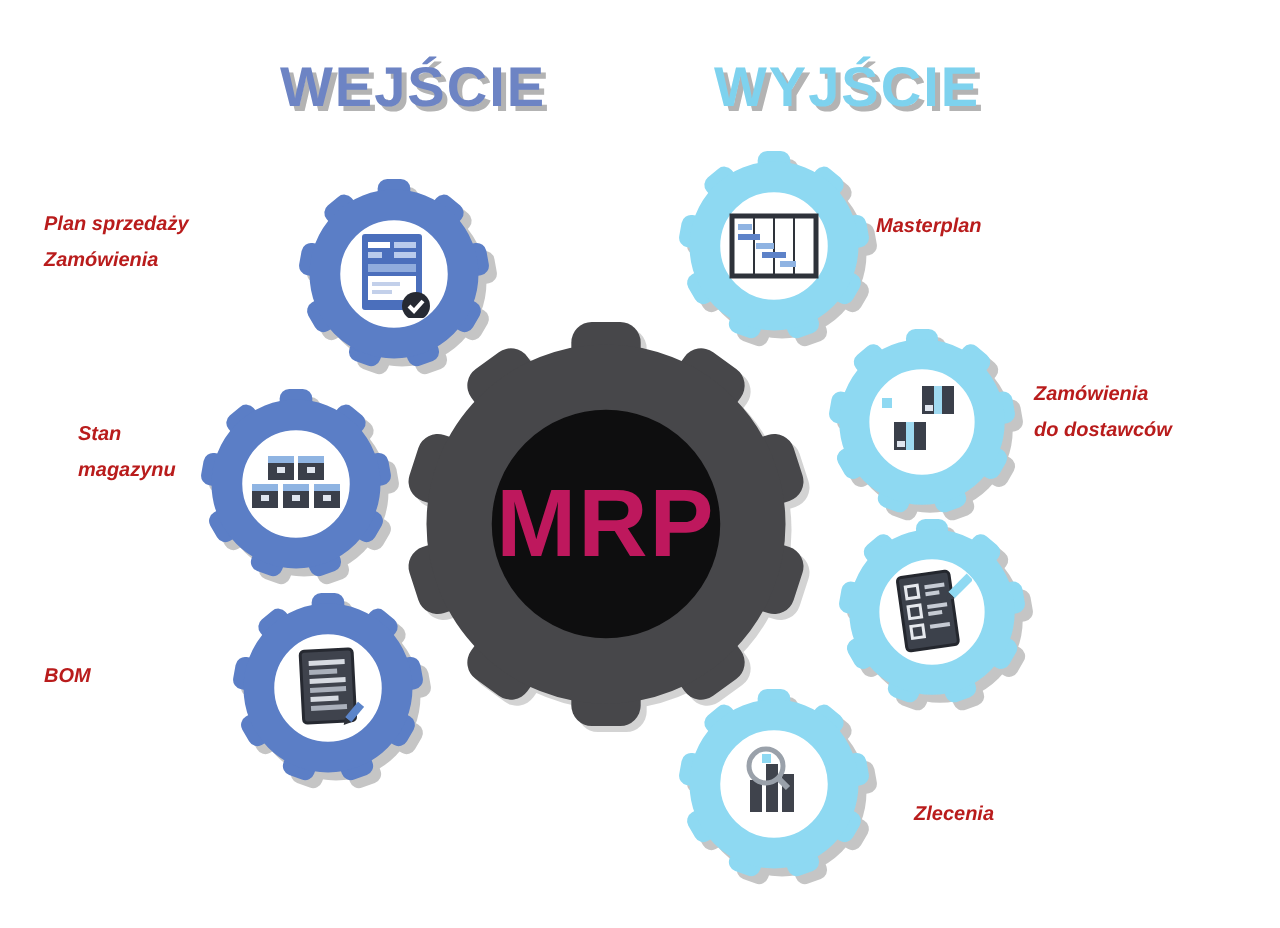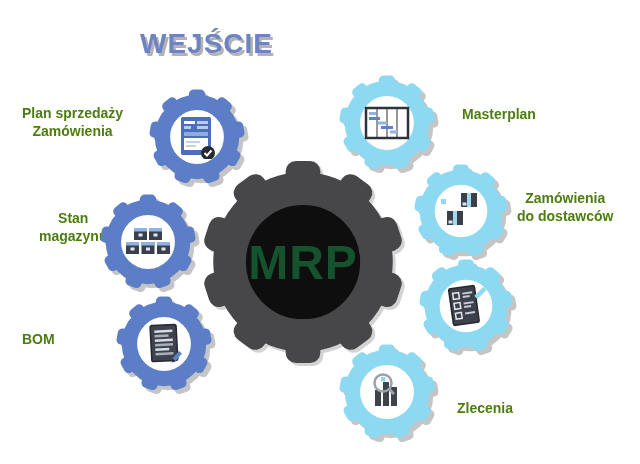--- a/index.html
+++ b/index.html
@@ -1,51 +1,52 @@
 <!DOCTYPE html>
 <html><head>
 <meta charset="utf-8">
 <style>
   html,body{margin:0;padding:0;background:#fff;}
   .canvas{position:relative;width:640px;height:464px;background:#fff;overflow:hidden;
-          font-family:"Liberation Sans",sans-serif;text-align:center;}
+          font-family:"Liberation Sans",sans-serif;}
   .header{position:absolute;font-size:28px;font-weight:bold;letter-spacing:1px;
           text-shadow:2.5px 2.5px 0 #b3b3b3;white-space:nowrap;}
   .header-input{left:140px;top:28px;color:#6d84c4;}
   .header-output{left:357px;top:28px;color:#7ed2ee;}
-  .label{position:absolute;font-size:14px;font-weight:bold;color:#4d7c0f;
-         line-height:18px;white-space:pre-line;}
+  .label{position:absolute;font-size:10px;font-weight:bold;color:#b91c1c;
+         line-height:18px;white-space:pre-line;font-style:italic;}
   .gear{position:absolute;}
   .gear-small{width:96px;height:96px;filter:drop-shadow(4px 4px 0 rgba(150,150,150,.55));}
   .gear-big{left:201px;top:160px;width:204px;height:204px;
             filter:drop-shadow(3px 3px 0 rgba(130,130,130,.35));}
   .icon{position:absolute;inset:0;display:flex;align-items:center;justify-content:center;}
   .mrp-text{position:absolute;inset:0;display:flex;align-items:center;justify-content:center;
-            font-size:48px;font-weight:bold;color:#14532d;letter-spacing:1px;}
+            font-size:48px;font-weight:bold;color:#be185d;letter-spacing:1px;}
   .g1{left:149px;top:89px;}
   .g2{left:100px;top:194px;}
   .g3{left:116px;top:296px;}
   .g4{left:339px;top:75px;}
   .g5{left:414px;top:164px;width:94px;height:94px;}
   .g6{left:419px;top:259px;width:94px;height:94px;}
   .g7{left:339px;top:344px;}
   .lab1{left:22px;top:104px;}
   .lab2{left:39px;top:209px;}
   .lab3{left:22px;top:330px;}
-  .lab4{left:462px;top:105px;}
+  .lab4{left:438px;top:105px;}
   .lab5{left:517px;top:189px;}
   .lab6{left:519px;top:289px;}
   .lab7{left:457px;top:399px;}
 </style>
 </head>
 <body>
 
 <div class="canvas">
 
   <div class="header header-input">WEJŚCIE</div>
+  <div class="header header-output">WYJŚCIE</div>
 
   <div class="label lab1">Plan sprzedaży
 Zamówienia</div>
   <div class="label lab2">Stan
 magazynu</div>
   <div class="label lab3">BOM</div>
   <div class="label lab4">Masterplan</div>
   <div class="label lab5">Zamówienia
 do dostawców</div>
   <div class="label lab7">Zlecenia</div>

